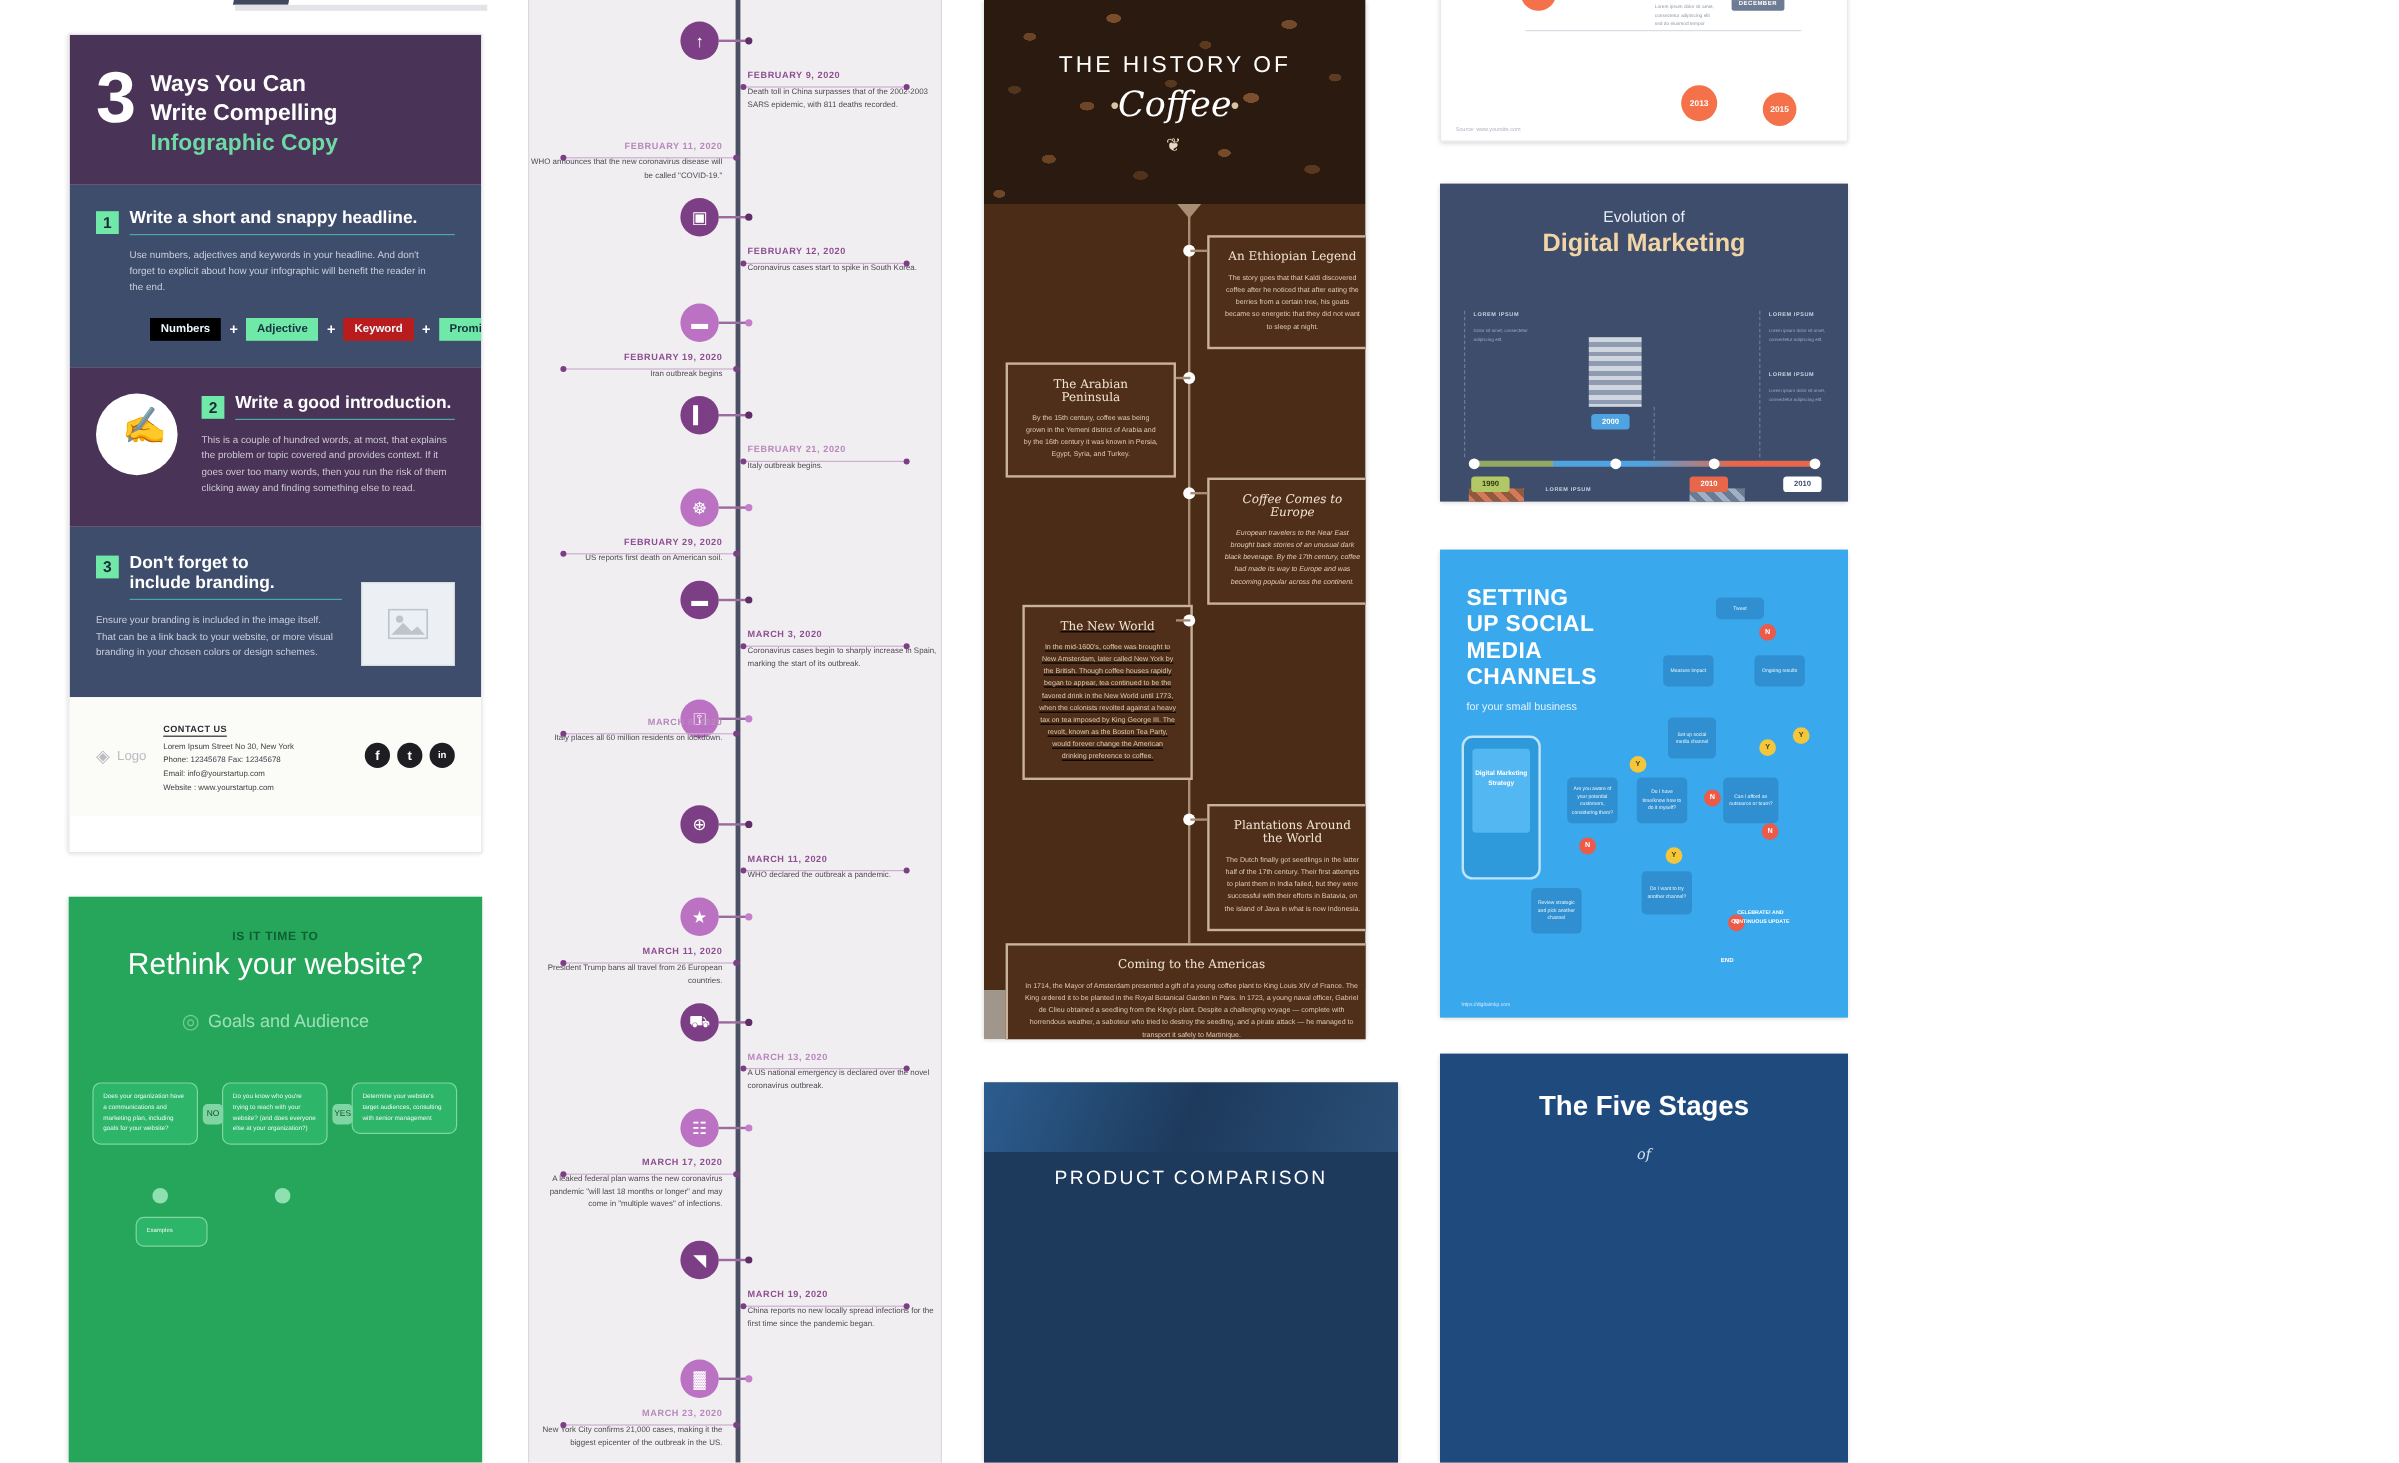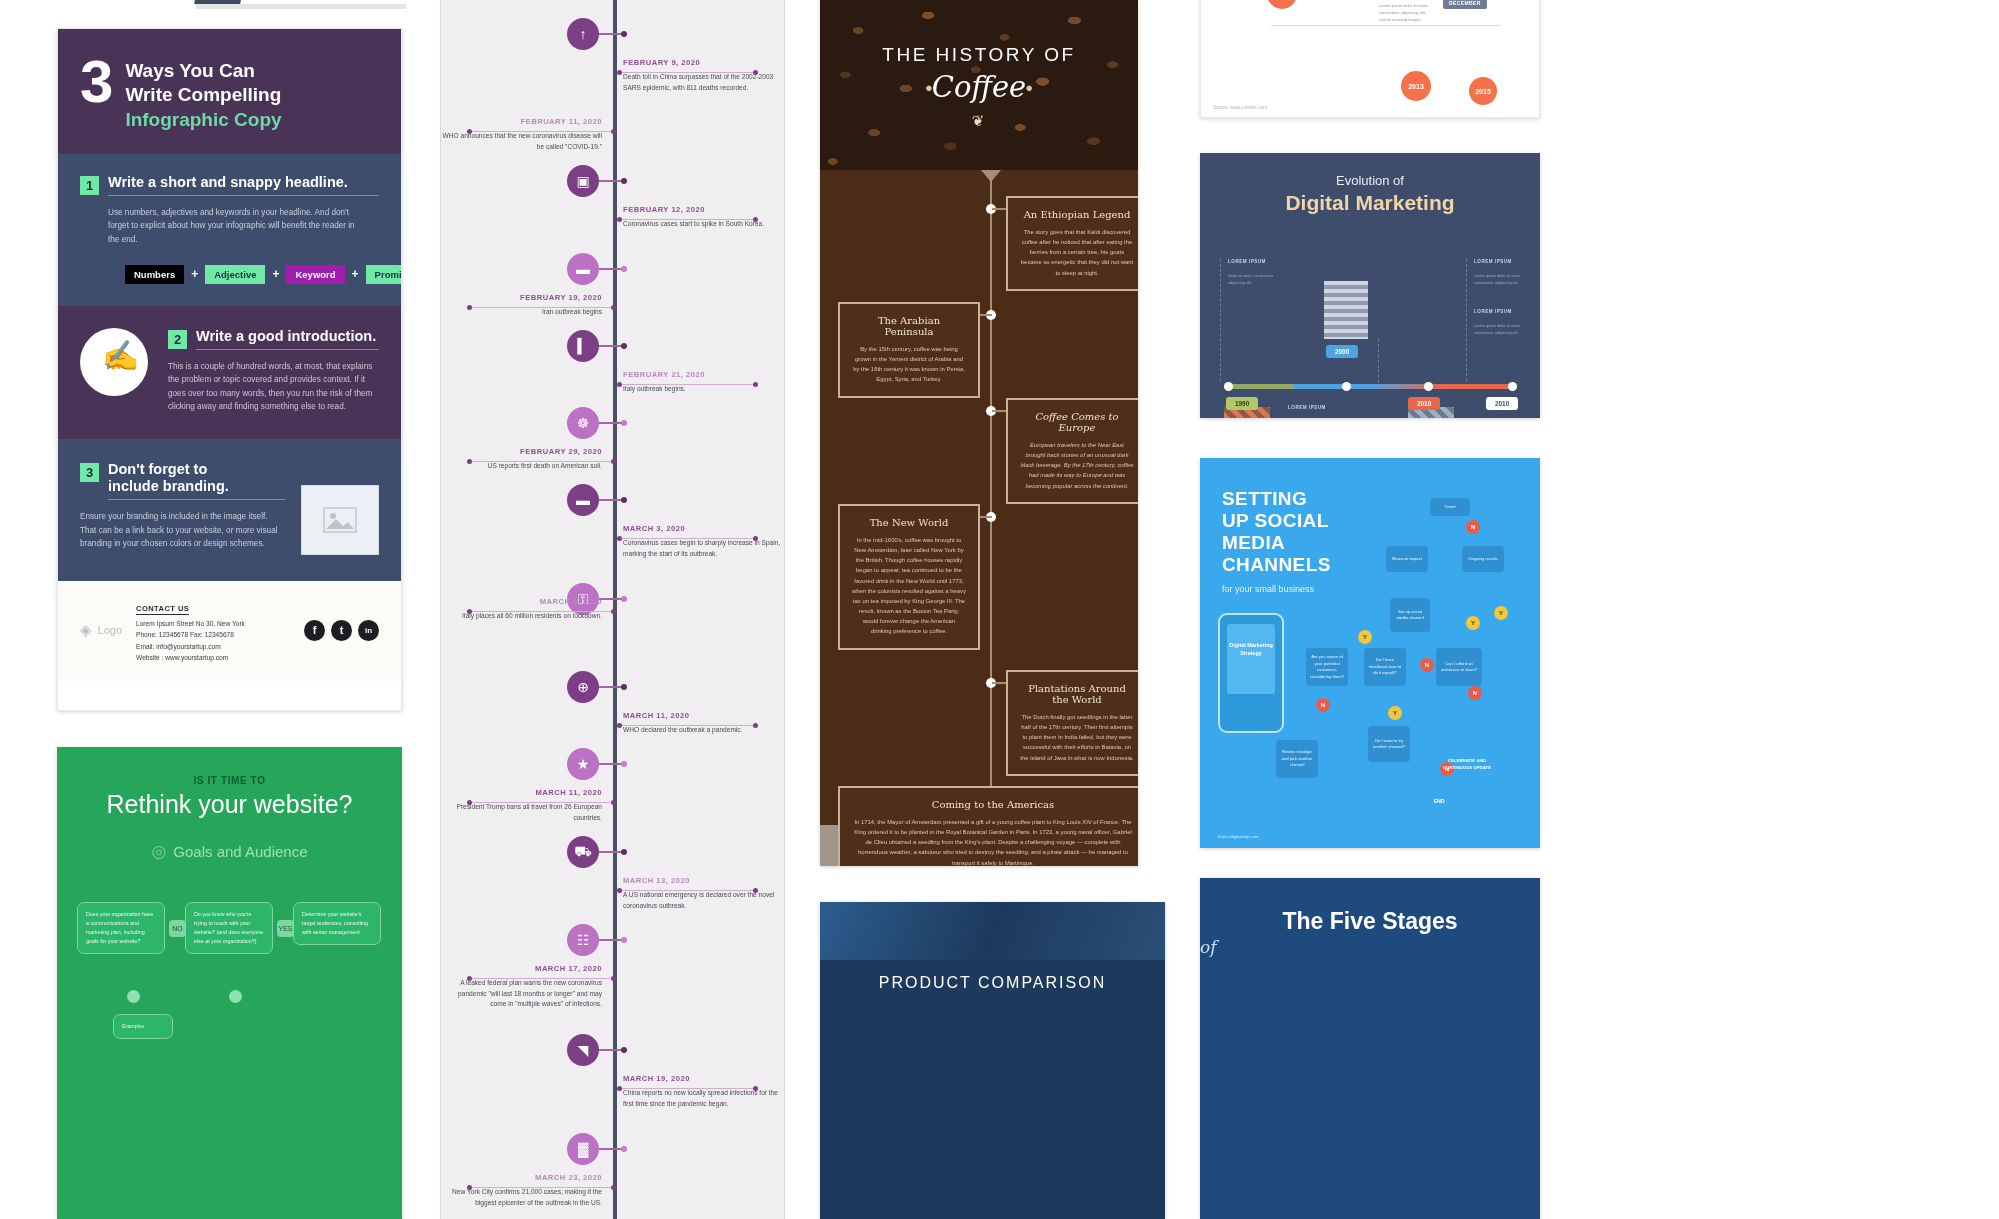--- a/index.html
+++ b/index.html
@@ -180,21 +180,21 @@
             font-size:6px; font-weight:bold; display:flex; align-items:center; justify-content:center;}
   .sm-dia.y { background:#f3c63b; color:#4a3a06;}
   .sm-dia.n { background:#ec5a49; }
   .sm-end { position:absolute; color:#fff; font-size:5px; font-weight:bold; }
   .sm-cel { position:absolute; color:#fff; font-size:4.4px; font-weight:bold; line-height:1.5; text-align:center;}
   .sm-url { position:absolute; left:18px; bottom:9px; color:#d5ecfb; font-size:4.2px;}
 
   
   #card-five { left:1200px; top:878px; width:340px; height:341px; background:#1f4a7d; }
   .fv-t1 { text-align:center; color:#fff; font-size:23px; font-weight:bold; margin-top:30px; }
-  .fv-t2 { text-align:left; color:#cfe0f0; font-size:17px; font-family:"DejaVu Serif", serif; font-style:italic; margin-top:2px;}
+  .fv-t2 { text-align:center; color:#cfe0f0; font-size:12px; font-family:"DejaVu Serif", serif; font-style:italic; margin-top:20px;}
 
   
   #card-top { left:190px; top:-42px; width:232px; height:66px; background:#fff; }
   .tp-a { position:absolute; left:8px; top:6px; width:46px; height:40px; background:#3f4a5e; transform:skewX(-11deg); }
   .tp-d { position:absolute; left:6px; top:46px; width:210px; height:5px; background:#e4e4e8; }
 </style>
 </head>
 <body>
 
 <div class="gallery">
@@ -220,21 +220,21 @@
       <div class="w-row">
         <div class="w-num">1</div>
         <div class="w-title">Write a short and snappy headline.</div>
       </div>
       <div class="w-body">Use numbers, adjectives and keywords in your headline. And don't forget to explicit about how your infographic will benefit the reader in the end.</div>
       <div class="w-tags">
         <span class="w-tag" style="background:#000000;color:#eafaff">Numbers</span>
         <span class="w-plus">+</span>
         <span class="w-tag" style="background:#6fe8a8;color:#16313f">Adjective</span>
         <span class="w-plus">+</span>
-        <span class="w-tag" style="background:#a21caf;color:#eafaff">Keyword</span>
+        <span class="w-tag" style="background:#b91c1c;color:#eafaff">Keyword</span>
         <span class="w-plus">+</span>
         <span class="w-tag" style="background:#6fe8a8;color:#16313f">Promise</span>
       </div>
     </div>
 
     <div class="w-sec2">
       <div class="bubble">
         <div class="circ"></div>
           <div class="tail"></div>
         <div class="hand">✍</div>
@@ -463,21 +463,21 @@
             <p>By the 15th century, coffee was being grown in the Yemeni district of Arabia and by the 16th century it was known in Persia, Egypt, Syria, and Turkey.</p>
           </div>
           <div class="cf-node" style="top: 140px;"></div>
           <div style="position: absolute; height: 1.5px; background: rgb(167, 141, 116); top: 144px; left: 160px; width: 12px;"></div>
           <div class="cf-box" style="top: 228px; left: 186px; width: 142px; font-style: italic;">
             <h4>Coffee Comes to Europe</h4>
             <p>European travelers to the Near East brought back stories of an unusual dark black beverage. By the 17th century, coffee had made its way to Europe and was becoming popular across the continent.</p>
           </div>
           <div class="cf-node" style="top: 236px;"></div>
           <div style="position: absolute; height: 1.5px; background: rgb(167, 141, 116); top: 240px; left: 172px; width: 14px;"></div>
-          <div class="cf-box" style="top: 334px; left: 18px; width: 142px;">
+          <div class="cf-box" style="top: 334px; left: 32px; width: 142px; text-decoration: underline;">
             <h4>The New World</h4>
             <p>In the mid-1600's, coffee was brought to New Amsterdam, later called New York by the British. Though coffee houses rapidly began to appear, tea continued to be the favored drink in the New World until 1773, when the colonists revolted against a heavy tax on tea imposed by King George III. The revolt, known as the Boston Tea Party, would forever change the American drinking preference to coffee.</p>
           </div>
           <div class="cf-node" style="top: 342px;"></div>
           <div style="position: absolute; height: 1.5px; background: rgb(167, 141, 116); top: 346px; left: 160px; width: 12px;"></div>
           <div class="cf-box" style="top: 500px; left: 186px; width: 142px;">
             <h4>Plantations Around the World</h4>
             <p>The Dutch finally got seedlings in the latter half of the 17th century. Their first attempts to plant them in India failed, but they were successful with their efforts in Batavia, on the island of Java in what is now Indonesia.</p>
           </div>
           <div class="cf-node" style="top: 508px;"></div>

